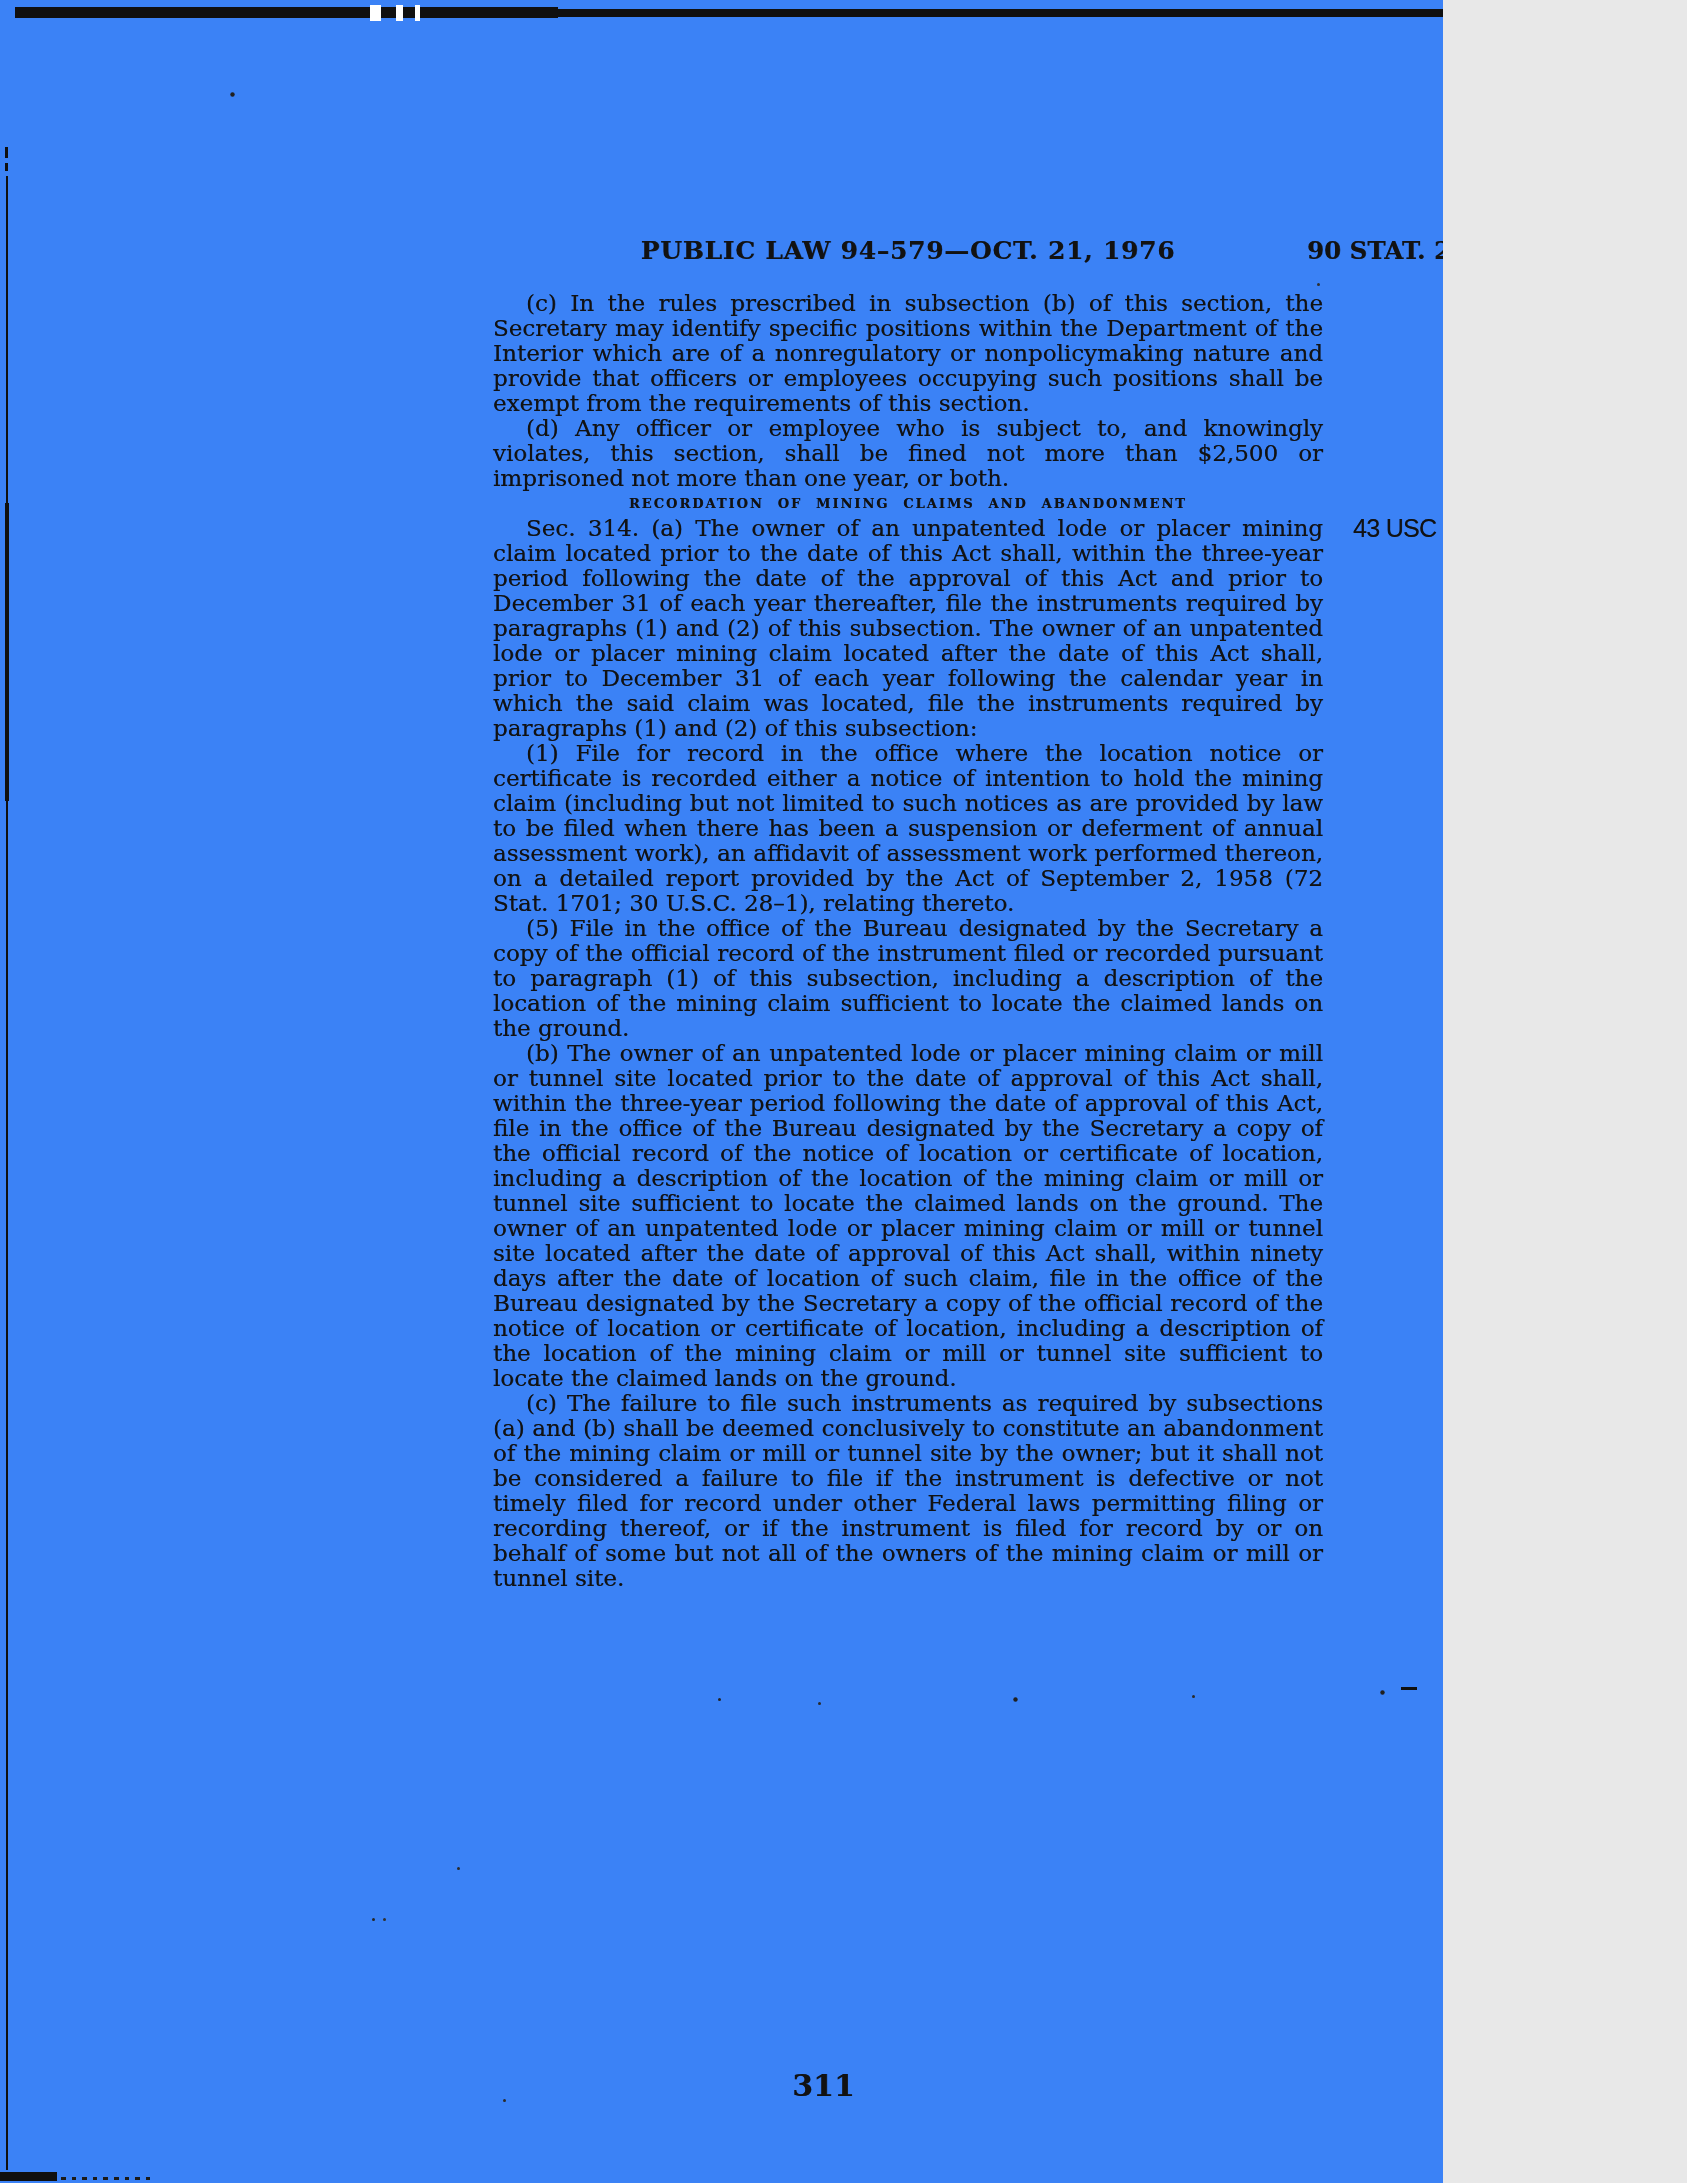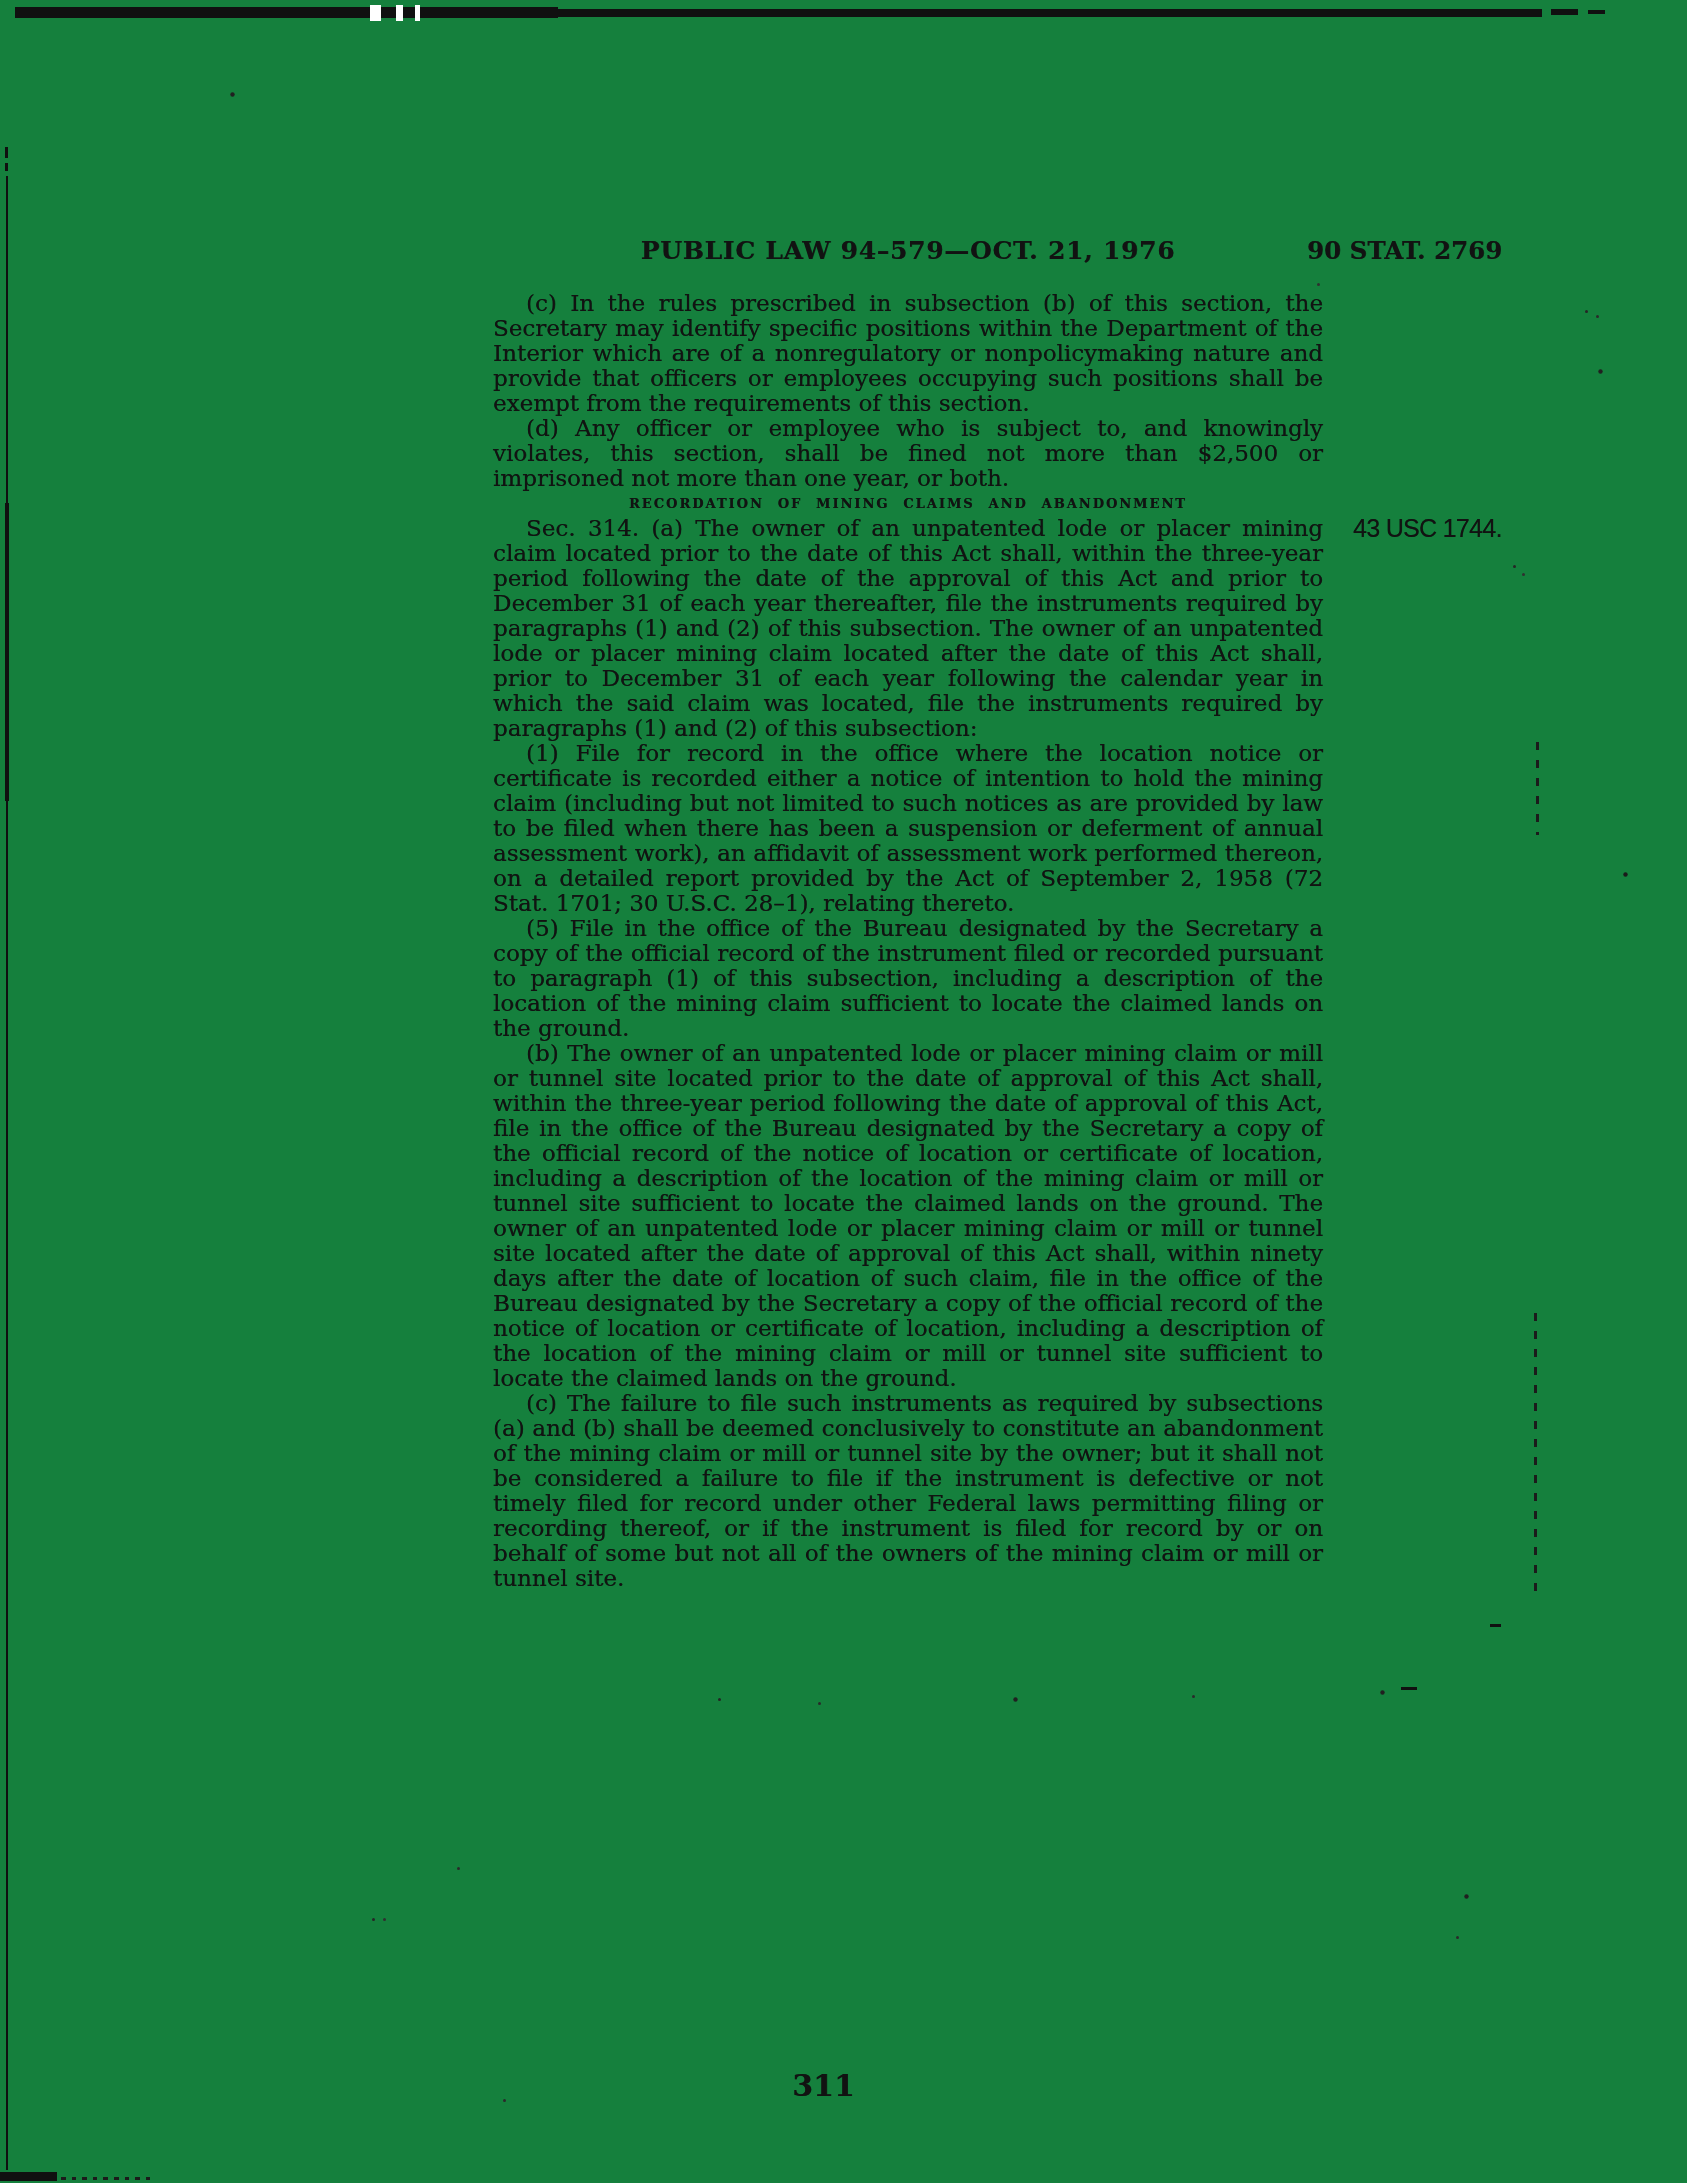--- a/index.html
+++ b/index.html
@@ -1,19 +1,19 @@
 <!DOCTYPE html>
 <html style="font-size:10.6px"><head>
 <meta charset="utf-8">
 <style>
   html,body{margin:0;padding:0;background:#e8e8e8;}
   .sheet{
     position:relative;
-    width:1687px;height:2183px;
-    background:#15803d;
+    width:1443px;height:2183px;
+    background:#3b82f6;
     overflow:hidden;
     font-family:"DejaVu Serif","Liberation Serif",serif;
     color:#121212;
   }
   
   .artifact{position:absolute;background:#101010;}
   .gapwhite{position:absolute;background:#ffffff;}
   .vdash{
     position:absolute;width:2.6px;
     background:repeating-linear-gradient(180deg,#1b1b1b 0 8px,transparent 8px 18px);

